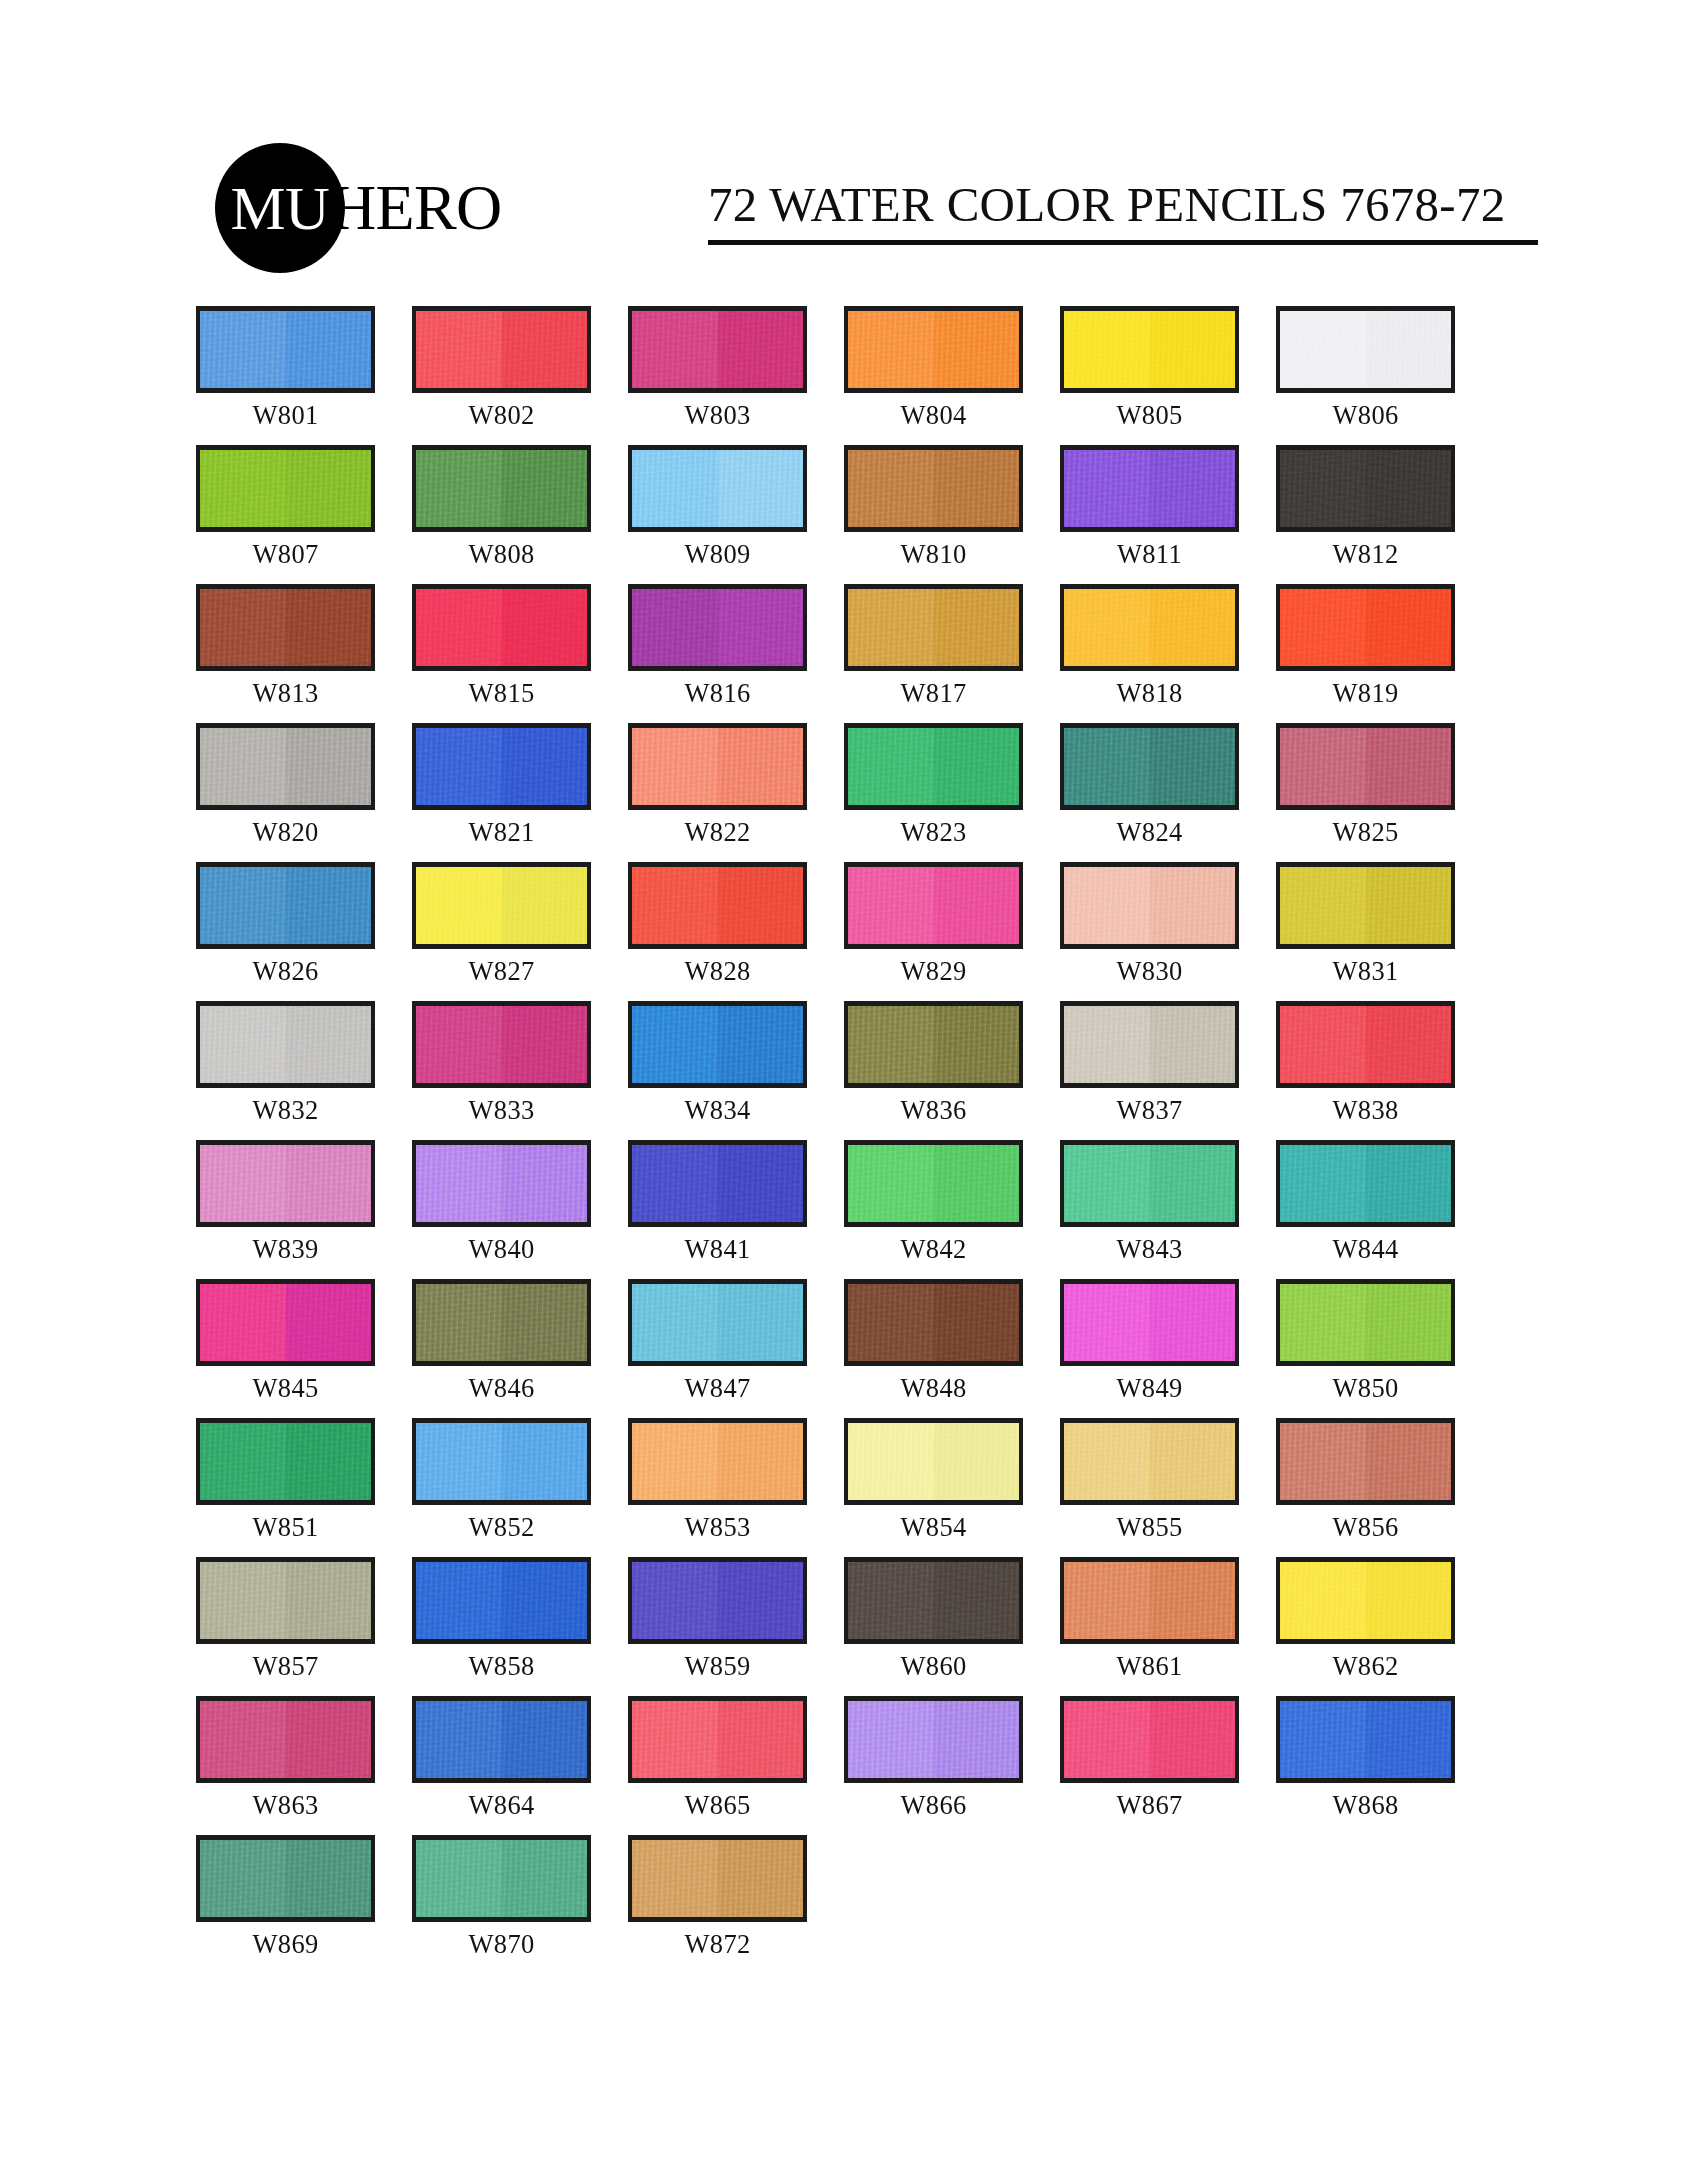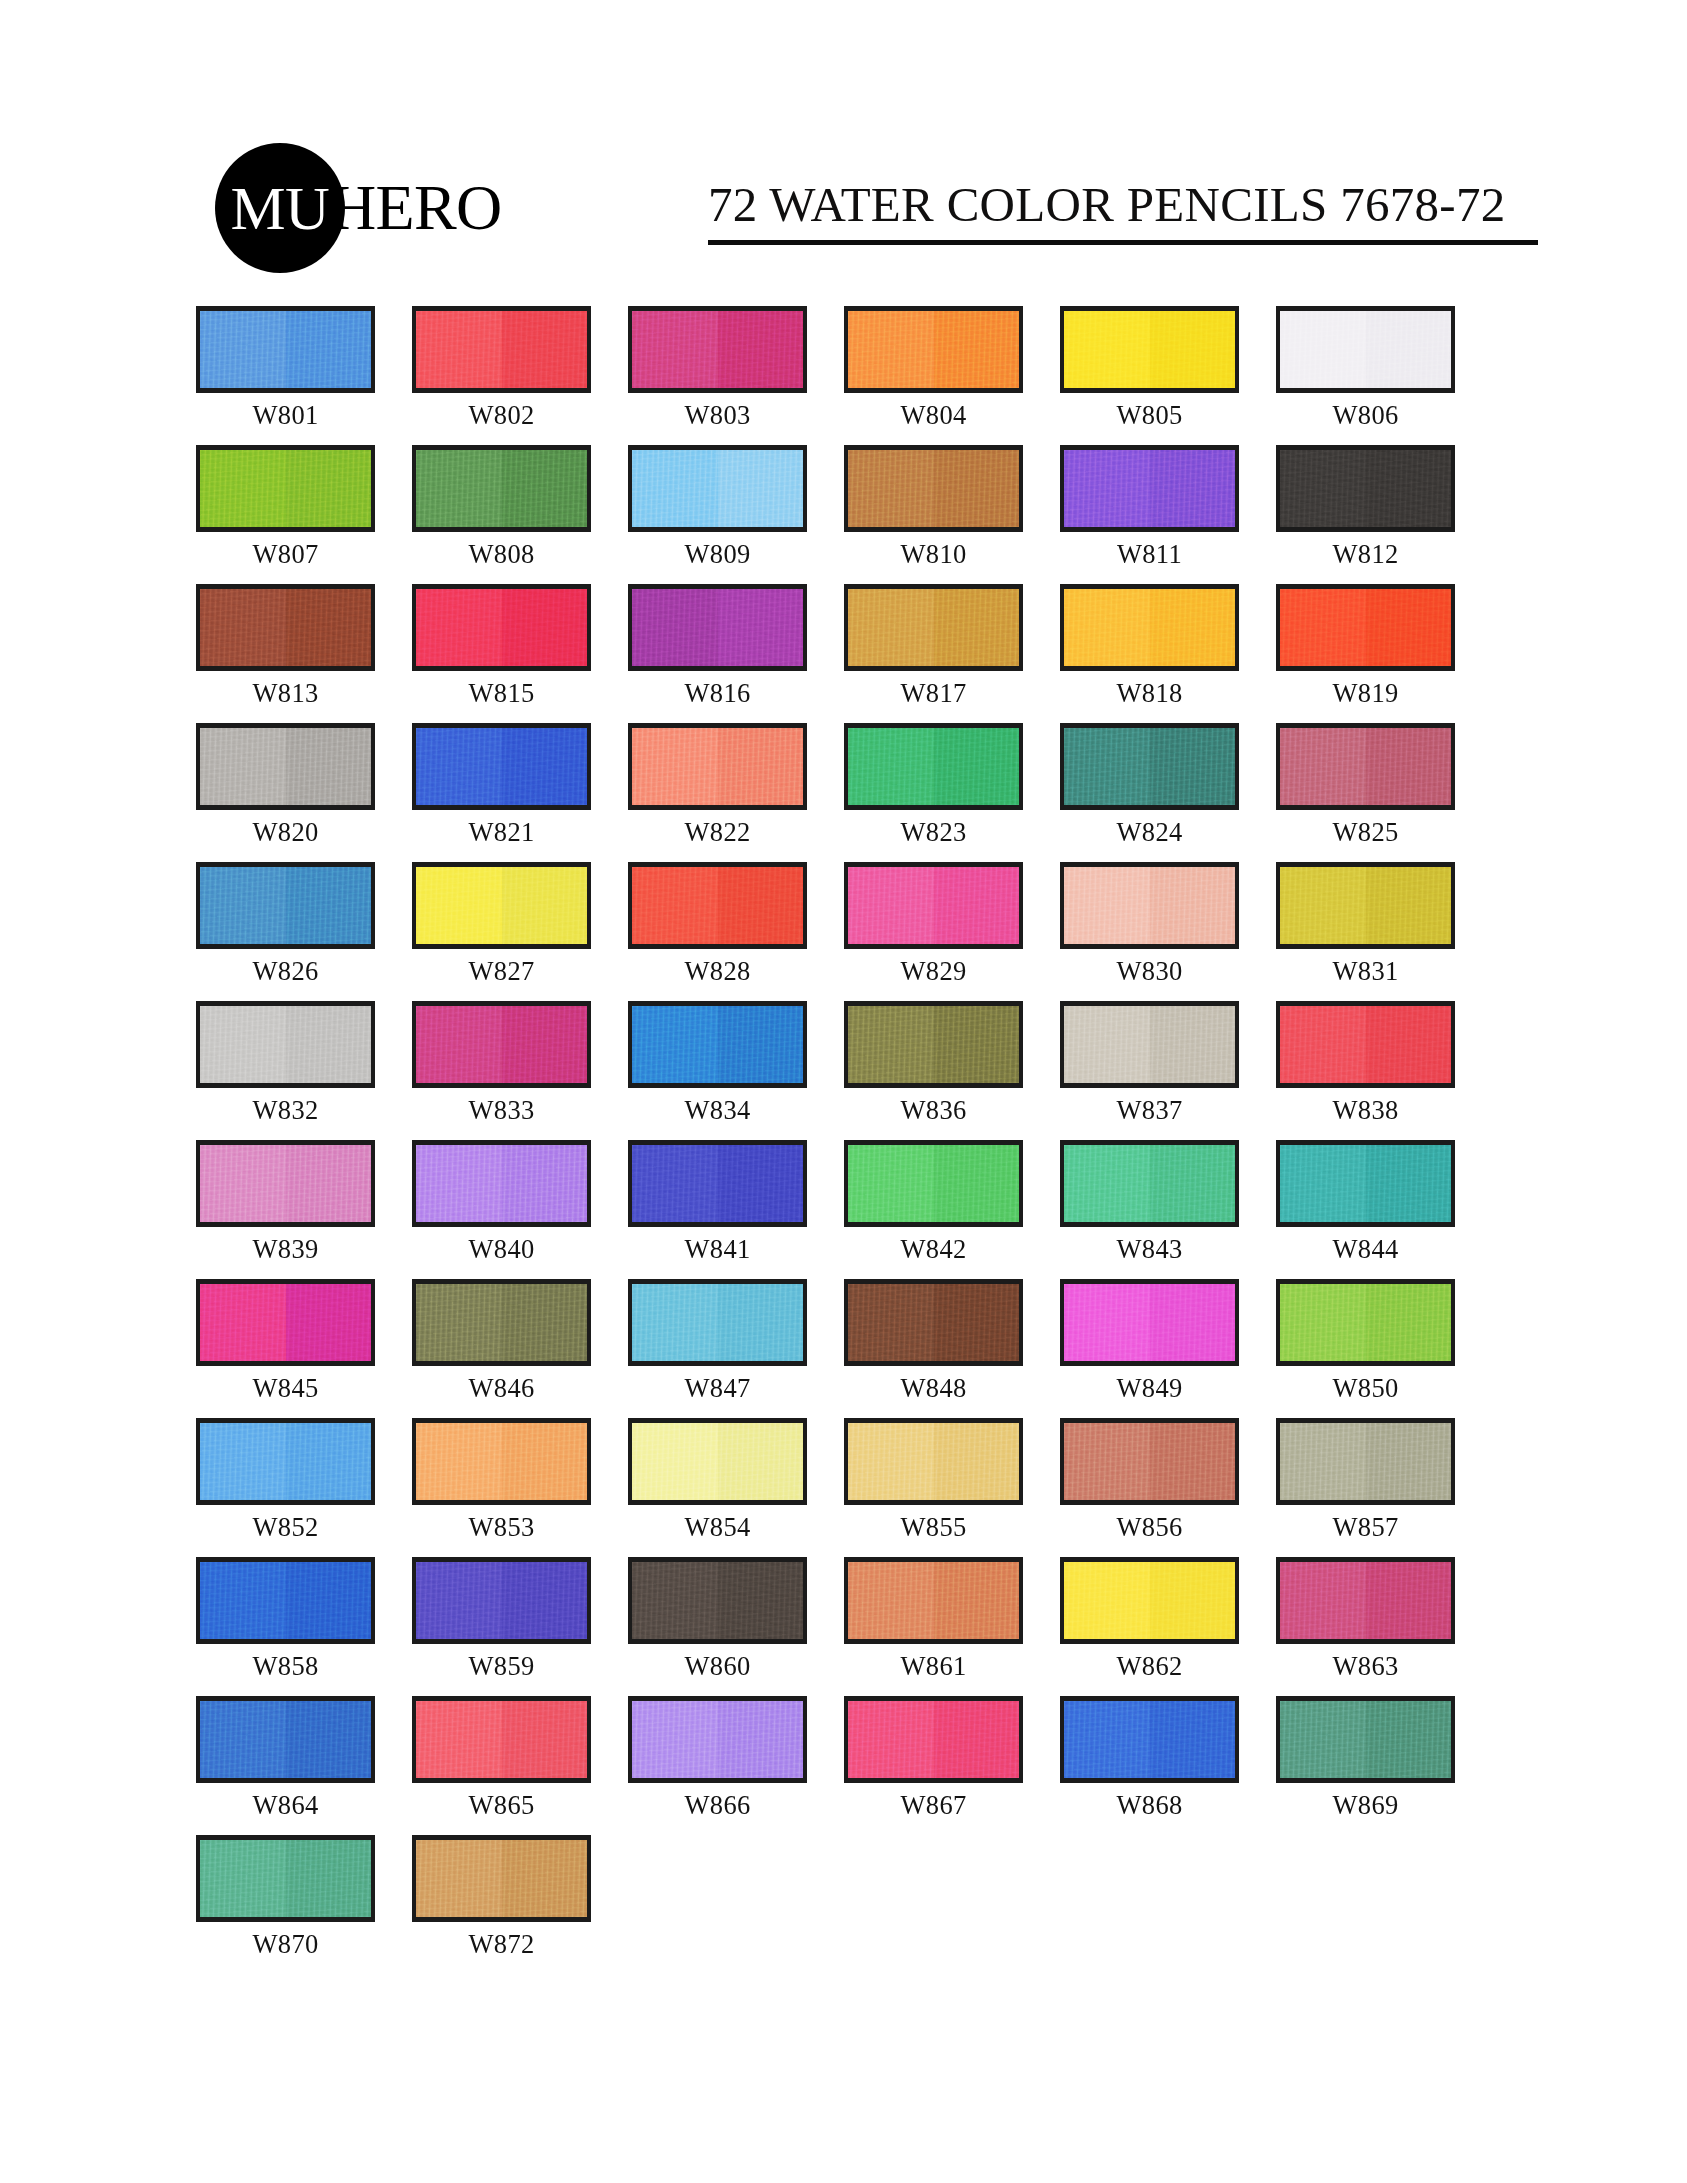--- a/index.html
+++ b/index.html
@@ -735,20 +735,31 @@
             <div class="half-r" style="background: rgb(139, 201, 67);"></div>
             <div class="grain"></div>
             <div class="grain2"></div>
           </div>
         </div>
         <div class="swatch-label">W850</div>
       </div>
       <div class="cell">
         <div class="swatch-frame" style="background: rgb(27, 27, 27);">
           <div class="swatch-fill">
+            <div class="half-l" style="background: rgb(50, 168, 105);"></div>
+            <div class="half-r" style="background: rgb(43, 159, 97);"></div>
+            <div class="grain"></div>
+            <div class="grain2"></div>
+          </div>
+        </div>
+        <div class="swatch-label">W851</div>
+      </div>
+      <div class="cell">
+        <div class="swatch-frame" style="background: rgb(27, 27, 27);">
+          <div class="swatch-fill">
             <div class="half-l" style="background: rgb(98, 174, 236);"></div>
             <div class="half-r" style="background: rgb(88, 166, 232);"></div>
             <div class="grain"></div>
             <div class="grain2"></div>
           </div>
         </div>
         <div class="swatch-label">W852</div>
       </div>
       <div class="cell">
         <div class="swatch-frame" style="background: rgb(27, 27, 27);">

